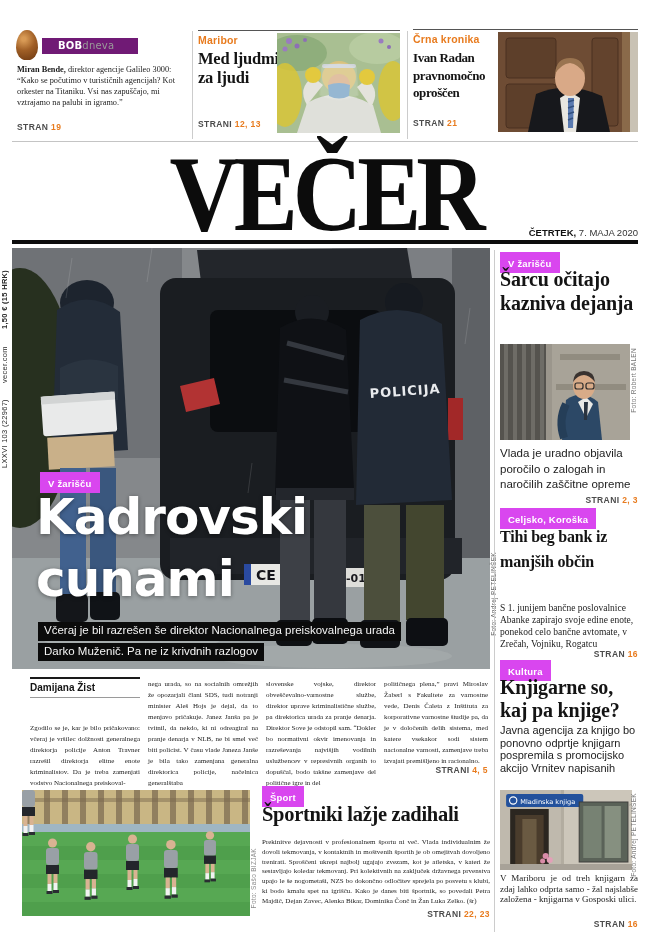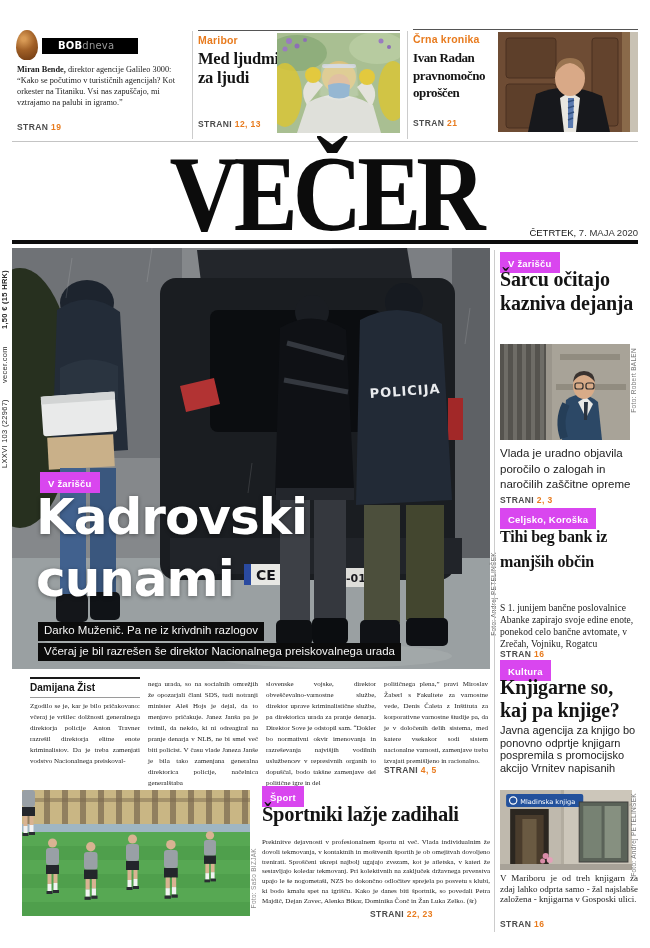--- a/index.html
+++ b/index.html
@@ -16,46 +16,46 @@
   .hln{position:absolute;height:1px;background:#c4c4c4}
   .vcred{position:absolute;writing-mode:vertical-rl;transform:rotate(180deg);
          font:6.5px/1 "Liberation Sans",sans-serif;color:#8a8a8a;letter-spacing:.3px;white-space:nowrap}
   .body7{font:7px/11px "Liberation Serif",serif;color:#1c1c1c;text-align:justify}
   .photo{position:absolute;overflow:hidden;background:#ddd}
   .photo svg{display:block;width:100%;height:100%}
   #mast{position:absolute;left:0;right:0;top:140px;text-align:center;
         font-family:"Liberation Serif",serif;font-weight:bold;font-size:96px;letter-spacing:-5px;
         color:#0c0c0c;transform:scaleY(1.12);transform-origin:50% 0;line-height:96px}
   #mdate{position:absolute;right:12px;top:228px;font:9.5px/1 "Liberation Sans",sans-serif;color:#333}
-  #mdate .d1{font-weight:normal;color:#111}
+  #mdate .d1{font-weight:bold;color:#111}
   #blackbar{position:absolute;left:12px;top:240px;width:626px;height:4px;background:#0d0d0d}
   #edition{position:absolute;left:1px;top:242px;height:240px;writing-mode:vertical-rl;transform:rotate(180deg);
            font:7.5px/1 "Liberation Sans",sans-serif;color:#2a2a2a;white-space:nowrap;letter-spacing:.3px}
   #edition span{margin-top:14px;display:inline-block}
   #mhl{position:absolute;left:36px;top:486px;font:900 50px/62px "DejaVu Sans",sans-serif;color:#fff;
        letter-spacing:-1px;text-shadow:0 1px 4px rgba(0,0,0,.4)}
   .deck{position:absolute;left:38px;top:622px}
   .deck span{display:block;float:left;clear:left;background:#0b0b0b;color:#f4f4f4;
              font:11.5px/1 "Liberation Sans",sans-serif;padding:3px 6px 4px;margin-bottom:2px}
   .col{position:absolute;width:110px}
   .rule2{height:2px;background:#1a1a1a}
   .rule1{height:1px;background:#9a9a9a}
   .byline{font:bold 10px/1 "Liberation Sans",sans-serif;color:#141414;padding:4px 0 4px}
   .railsum-sans{position:absolute;width:138px;font:11.5px/15.5px "Liberation Sans",sans-serif;color:#222}
   .railsum-ser{position:absolute;width:138px;font:9.5px/12px "Liberation Serif",serif;color:#1c1c1c}
   .cap{position:absolute;width:138px;font:9px/10.6px "Liberation Serif",serif;color:#1c1c1c;text-align:justify}
-  .pgline{position:absolute;}
+  .pgline{position:absolute;text-align:right}
 </style>
 </head>
 <body>
 
 <div id="page">
 
   <div class="abs" style="left:12px;top:30px;width:176px;height:112px">
-    <div style="position:absolute;left:30px;top:8px;width:80px;height:16px;background:#000000;color:#fff;
+    <div style="position:absolute;left:30px;top:8px;width:80px;height:16px;background:#701a75;color:#fff;
                 font:bold 10px/16px 'DejaVu Sans',sans-serif;padding-left:16px;letter-spacing:.2px">
       <span>BOB</span><span style="color:#9a9a9a;font-weight:normal">dneva</span>
     </div>
     <div style="position:absolute;left:4px;top:0;width:22px;height:30px;z-index:2;
                 background:radial-gradient(circle at 35% 30%, #d89a55 8%, #a05f26 45%, #6f3a12 95%);
                 border-radius:50% 50% 46% 46% / 60% 60% 42% 42%"></div>
     <div style="position:absolute;left:5px;top:34px;width:170px;font:8.3px/11px 'Liberation Serif',serif;color:#1a1a1a">
       <span style="font-weight:bold">Miran Bende,</span><span> direktor agencije Galileo 3000: “Kako se počutimo v turističnih agencijah? Kot orkester na Titaniku. Vsi nas zapuščajo, mi vztrajamo na palubi in igramo.”</span>
     </div>
     <div class="pg" style="position:absolute;left:5px;top:93px">
@@ -192,30 +192,30 @@
       <path d="M60,10 l-6,40 M140,0 l-5,34 M240,215 l-4,30 M458,60 l-5,36" stroke="#fff" stroke-width="1" opacity=".12"></path>
     </svg>
   </div>
 
   <div class="btag" style="position:absolute;left:40px;top:472px">V žarišču</div>
   <div id="mhl">
     <div>Kadrovski</div>
     <div>cunami</div>
   </div>
   <div class="deck">
+    <span>Včeraj je bil razrešen še direktor Nacionalnega preiskovalnega urada</span>
     <span>Darko Muženič. Pa ne iz krivdnih razlogov</span>
-    <span>Včeraj je bil razrešen še direktor Nacionalnega preiskovalnega urada</span>
   </div>
   <div class="vcred" style="left:491px;top:552px;color:#666">Foto: Andrej PETELINŠEK</div>
 
   <div class="col" style="left:30px;top:677px">
     <div class="rule2"></div>
     <div class="byline">Damijana Žist</div>
     <div class="rule1"></div>
-    <div class="body7" style="margin-top:3px">Zgodilo se je, kar je bilo pričakovano: včeraj je vršilec dolžnosti generalnega direktorja policije Anton Travner razrešil direktorja elitne enote kriminalistov. Da je treba zamenjati vodstvo Nacionalnega preiskoval-</div>
+    <div class="body7" style="margin-top:25px">Zgodilo se je, kar je bilo pričakovano: včeraj je vršilec dolžnosti generalnega direktorja policije Anton Travner razrešil direktorja elitne enote kriminalistov. Da je treba zamenjati vodstvo Nacionalnega preiskoval-</div>
   </div>
   <div class="col body7" style="left:148px;top:679px">nega urada, so na socialnih omrežjih že opozarjali člani SDS, tudi notranji minister Aleš Hojs je dejal, da to menjavo pričakuje. Janez Janša pa je tvitnil, da nekdo, ki ni odreagiral na pranje denarja v NLB, ne bi smel več biti policist. V času vlade Janeza Janše je bila tako zamenjana generalna direktorica policije, načelnica generalštaba</div>
   <div class="col body7" style="left:266px;top:679px">slovenske vojske, direktor obveščevalno-varnostne službe, direktor uprave kriminalistične službe, pa direktorica urada za pranje denarja. Direktor Sove je odstopil sam. “Dokler bo normativni okvir imenovanja in razreševanja najvišjih vodilnih uslužbencev v represivnih organih to dopuščal, bodo takšne zamenjave del politične igre in del</div>
   <div class="col body7" style="left:384px;top:679px;width:104px">političnega plena,” pravi Miroslav Žaberl s Fakultete za varnostne vede, Denis Čaleta z Inštituta za korporativne varnostne študije pa, da je v določenih delih sistema, med katere vsekakor sodi sistem nacionalne varnosti, zamenjave treba izvajati premišljeno in racionalno.</div>
   <div class="pg pgline" style="left:384px;top:766px;width:104px">
     <span>STRANI </span><b>4, 5</b>
   </div>
 
   <div class="vln" style="left:494px;top:250px;height:682px"></div>
 

